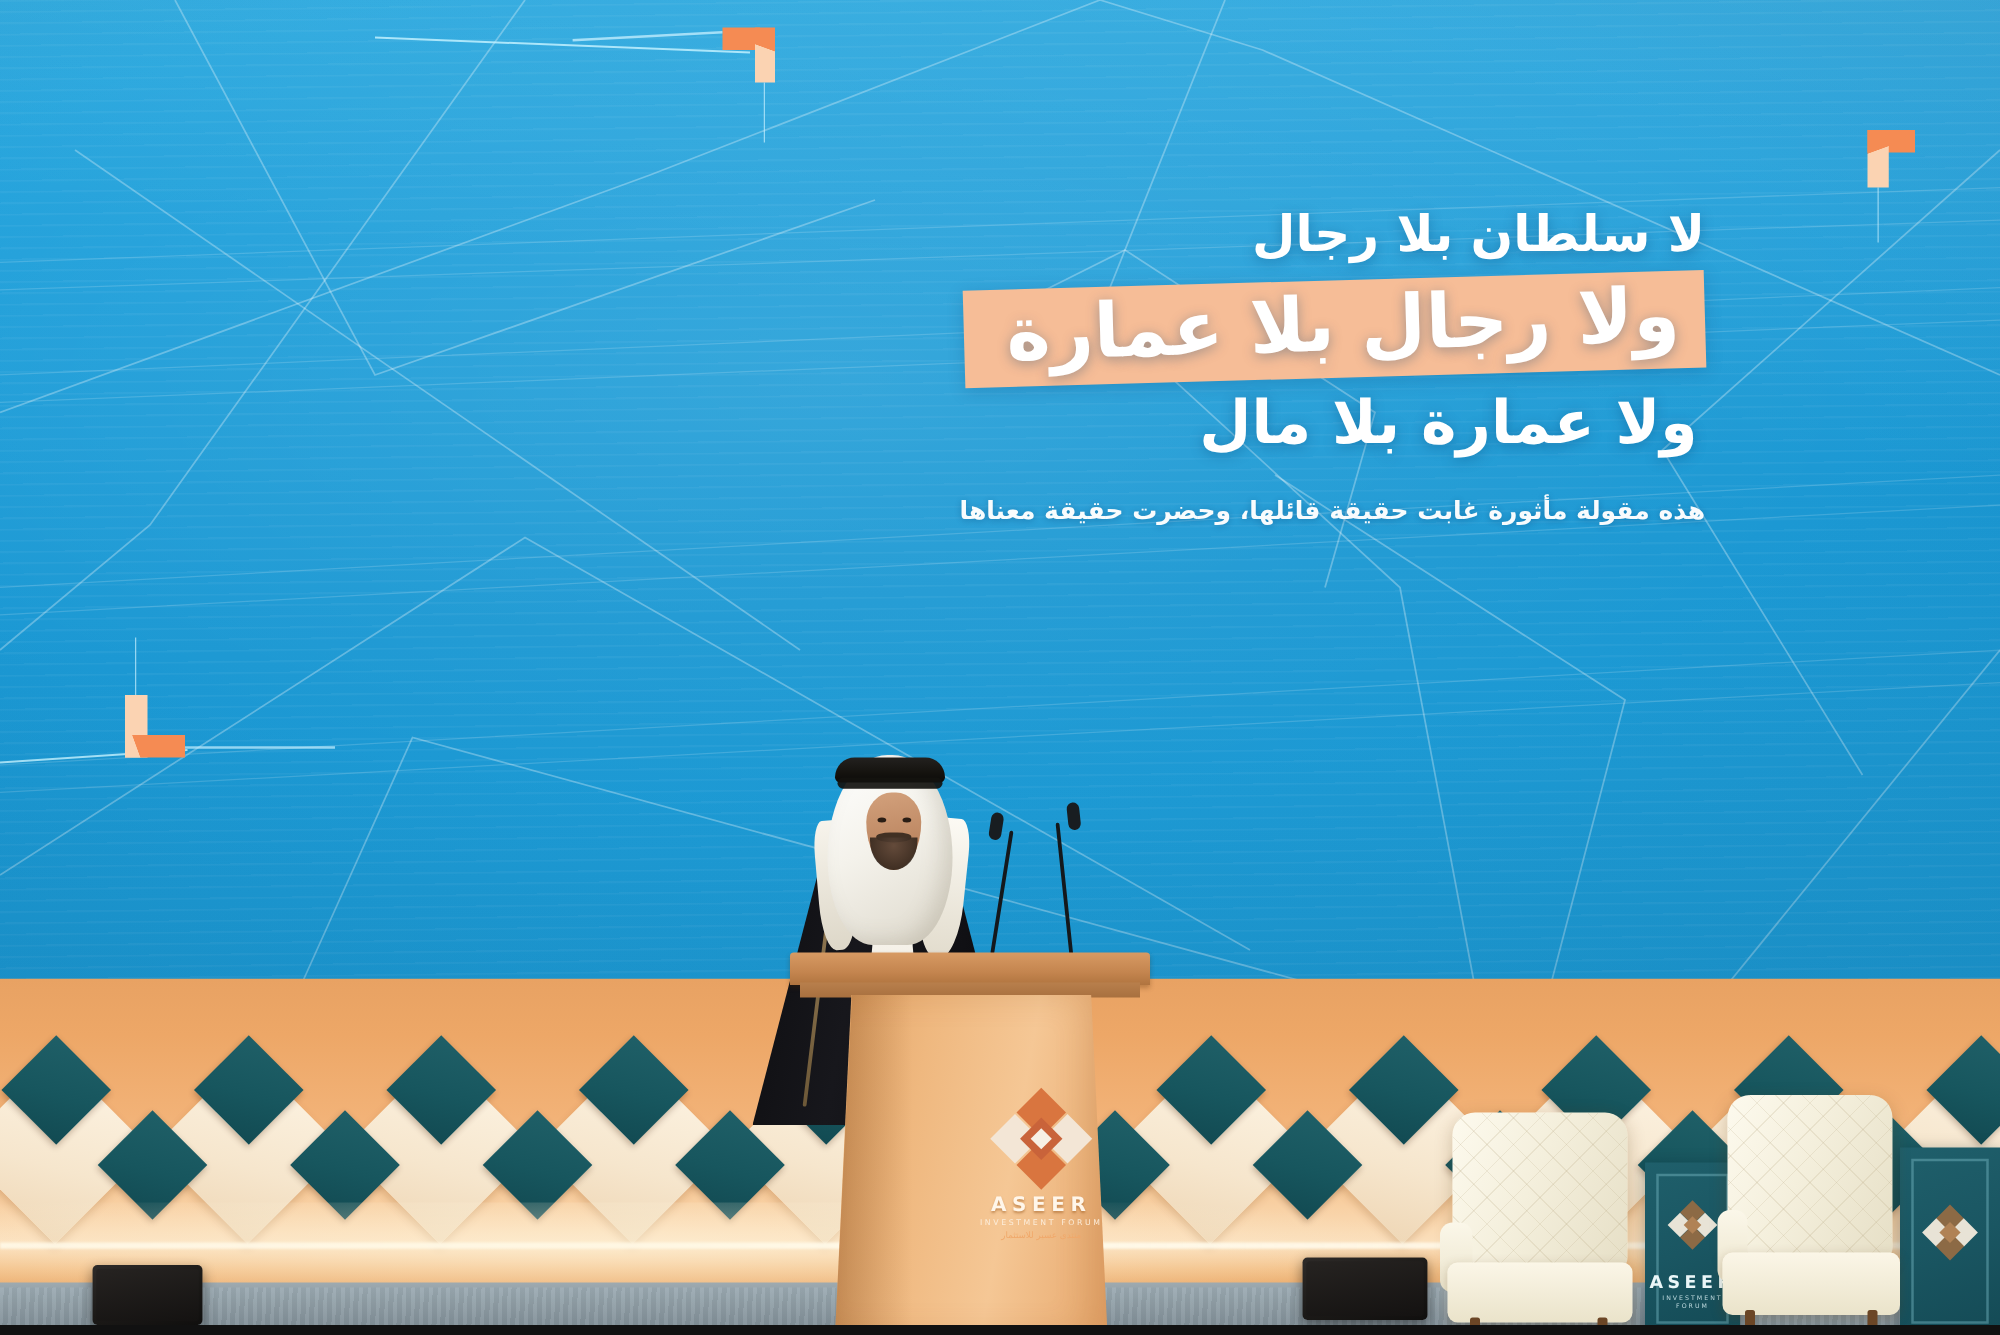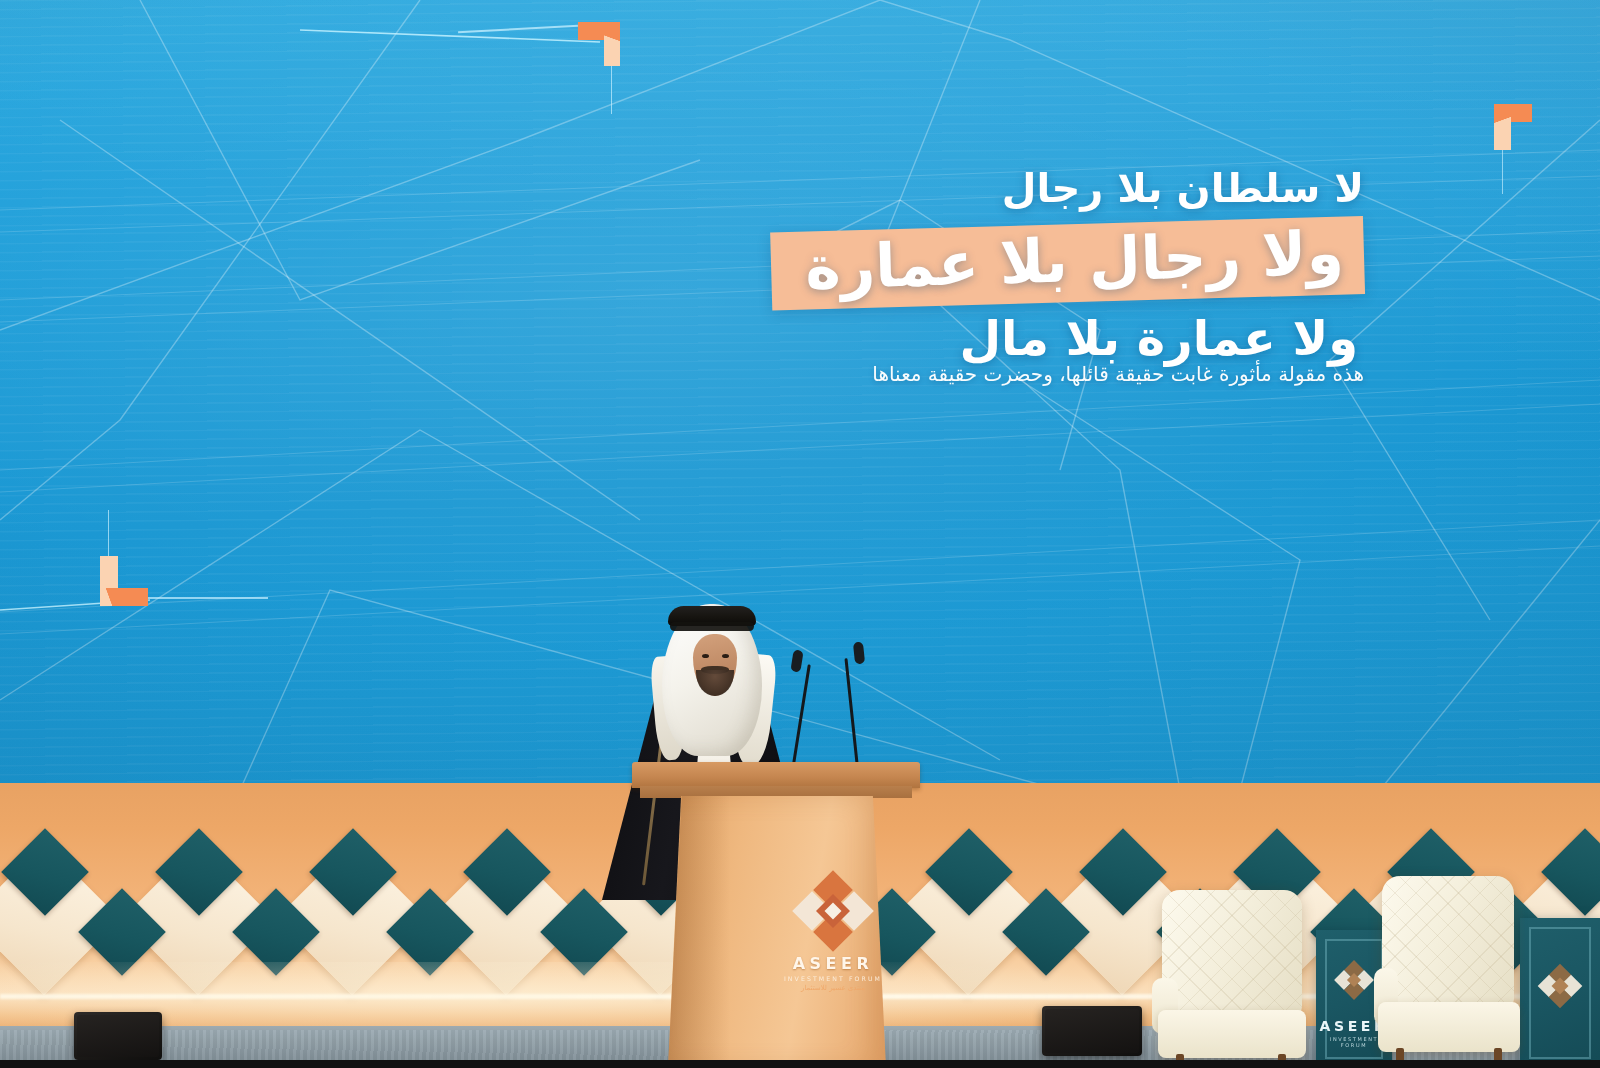--- a/index.html
+++ b/index.html
@@ -69,22 +69,23 @@
     margin-top:2px;
     background:#f6bd97;
     color:#ffffff;
     transform:rotate(-1.6deg);
     transform-origin:right center;
     box-shadow:0 3px 14px rgba(0,50,100,0.18);
   }
   .hl-3 { font-size:48px; margin-top:20px; padding-right:6px; }
   .hl-4 { font-size:62px; margin-top:16px; padding-right:4px; }
   .hl-caption {
+    margin-top:34px;
     font-size:20px;
-    font-weight:normal;
+    font-weight:bold;
     color:#ffffff;
     opacity:0.97;
     letter-spacing:0.2px;
     text-shadow:0 1px 6px rgba(0,60,110,0.35);
   }
 
   
   .stage-front {
     position:absolute; left:0; top:783px; width:1600px; height:250px;
     background:

